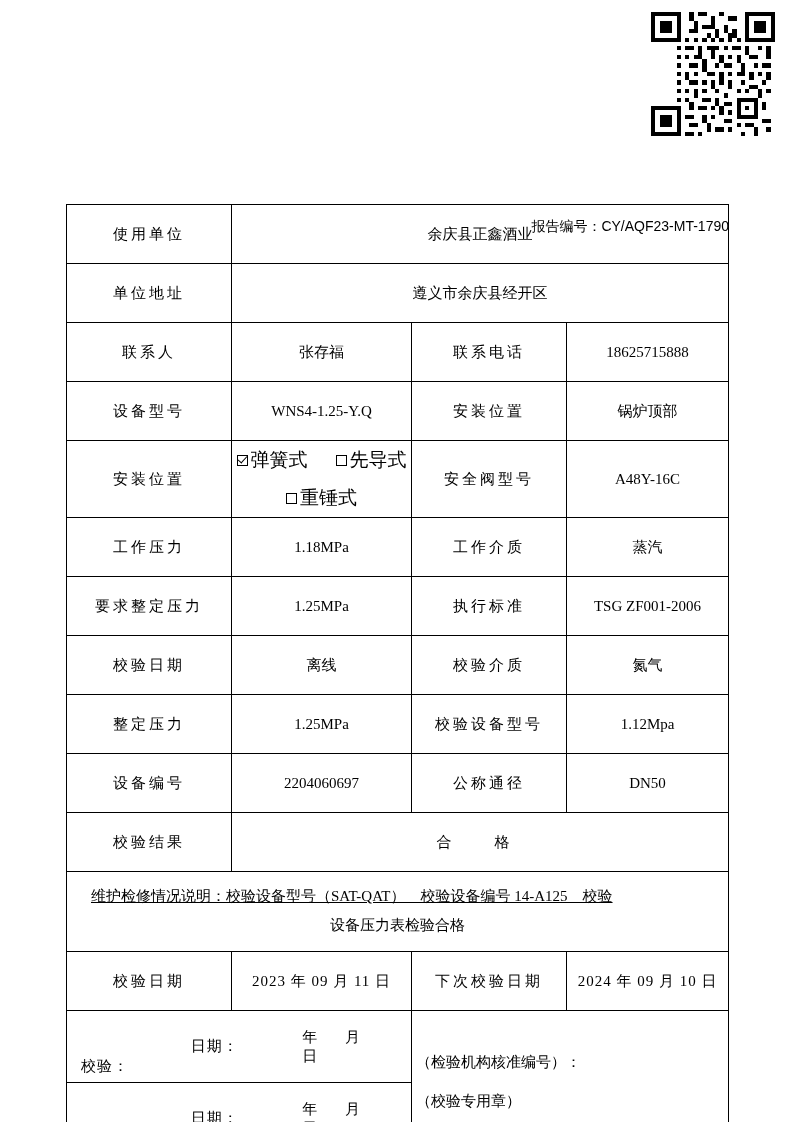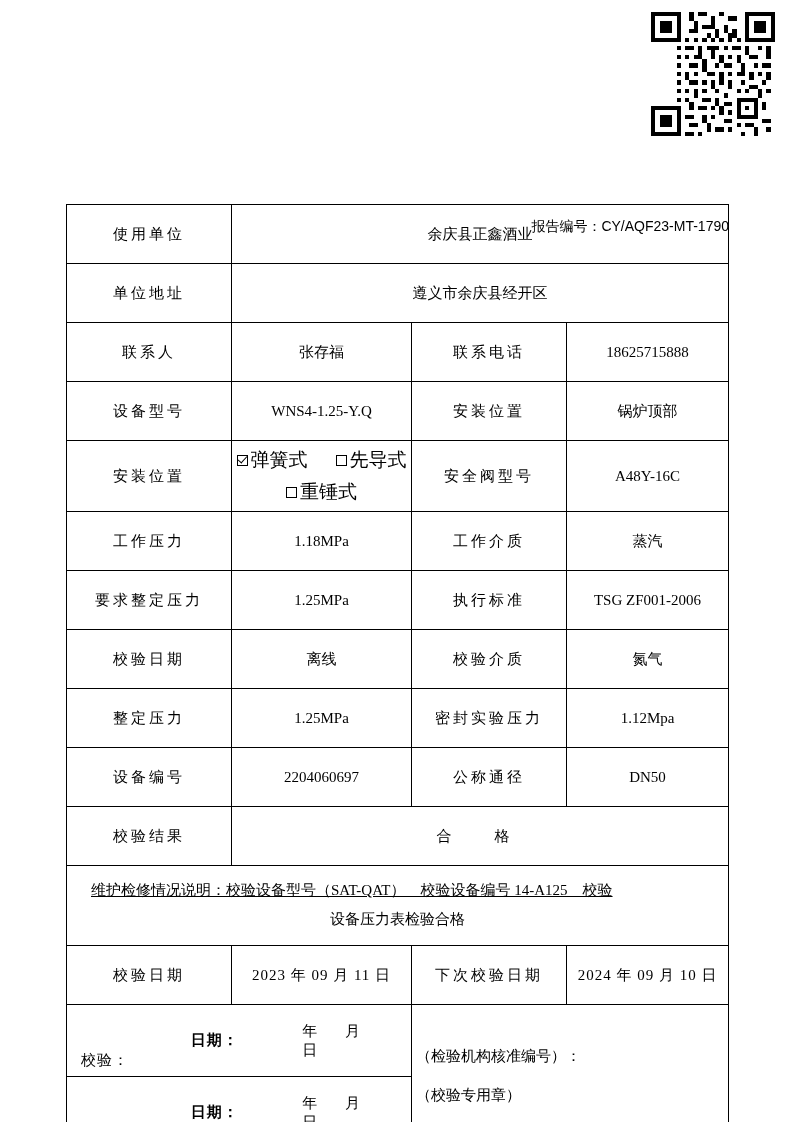--- a/index.html
+++ b/index.html
@@ -87,21 +87,21 @@
   .h54 { height: 54px; }
 
   
   .chk-line {
     display: flex;
     justify-content: center;
     align-items: center;
     gap: 28px;
     font-size: 19px;
   }
-  .chk-line.second { margin-top: 6px; gap: 0; }
+  .chk-line.second { margin-top: 12px; gap: 0; }
   .chk {
     display: inline-flex;
     align-items: center;
     gap: 3px;
     white-space: nowrap;
   }
   .box {
     display: inline-block;
     width: 11px;
     height: 11px;
@@ -147,21 +147,21 @@
     padding-left: 14px !important;
     font-size: 15px;
     letter-spacing: 1px;
     height: 56px;
   }
   .sig-inner {
     display: flex;
     align-items: center;
   }
   .sig-name { width: 118px; margin-top: 40px; }
-  .sig-date { width: 120px; font-weight: bold; }
+  .sig-date { width: 120px; }
   .sig-ymd { letter-spacing: 12px; }
 
   .stamp-cell {
     font-size: 15px;
     line-height: 2.6;
   }
   .stamp-line { display: block; text-align: left; font-family: Liberation Mono, monospace; }
 </style>
 </head>
 <body>
@@ -372,21 +372,21 @@
       </tr>
       <tr>
         <td class="label h46">校验日期</td>
         <td class="value-cn">离线</td>
         <td class="label">校验介质</td>
         <td class="value-cn">氮气</td>
       </tr>
       <tr>
         <td class="label h46">整定压力</td>
         <td class="value">1.25MPa</td>
-        <td class="label">密封实验压力</td>
+        <td class="label">校验设备型号</td>
         <td class="value">1.12Mpa</td>
       </tr>
       <tr>
         <td class="label h46">设备编号</td>
         <td class="value">2204060697</td>
         <td class="label">公称通径</td>
         <td class="value">DN50</td>
       </tr>
       <tr>
         <td class="label h46">校验结果</td>

